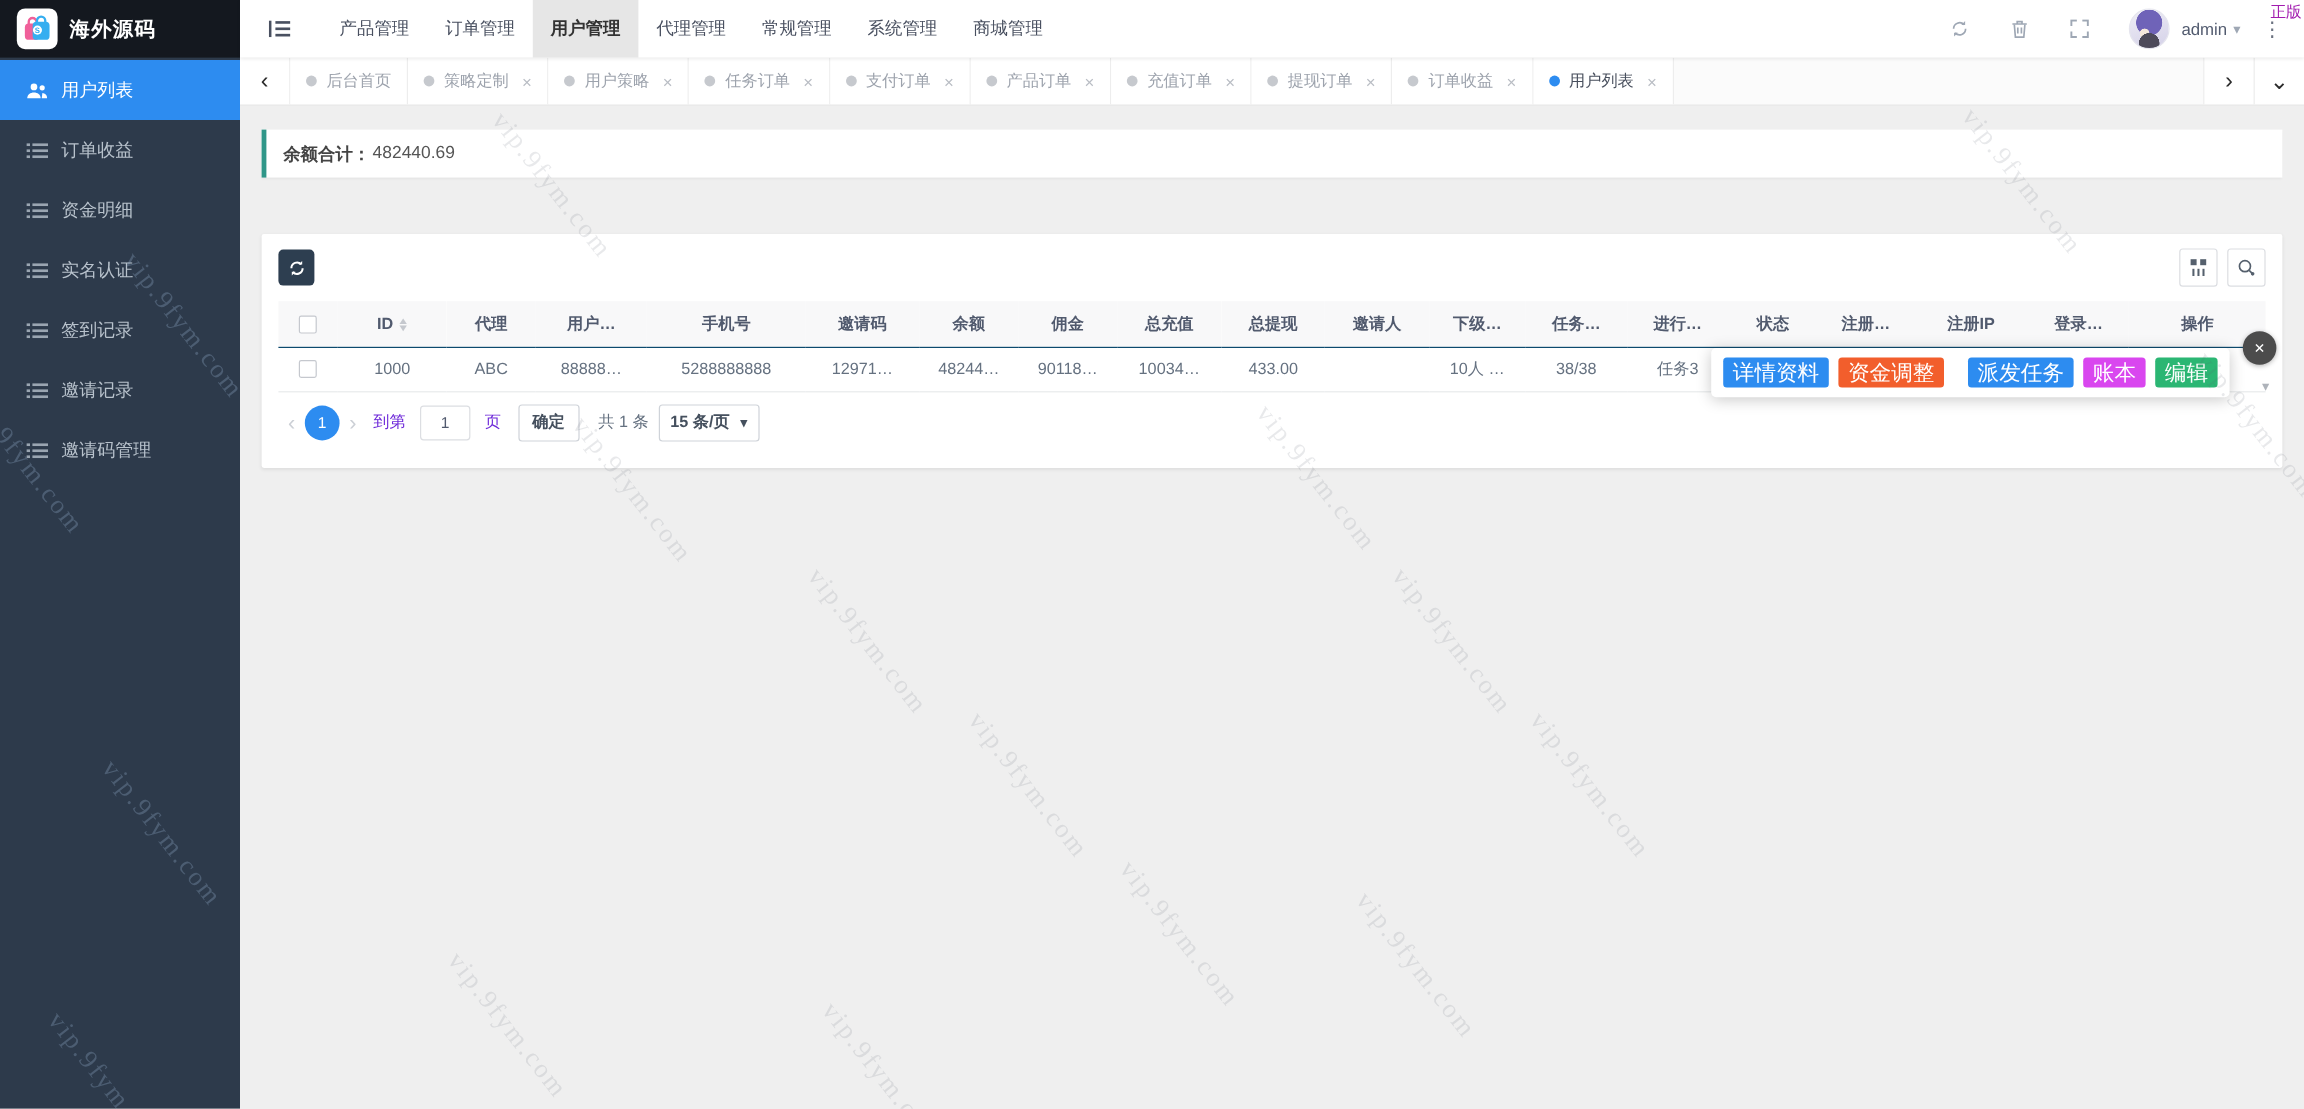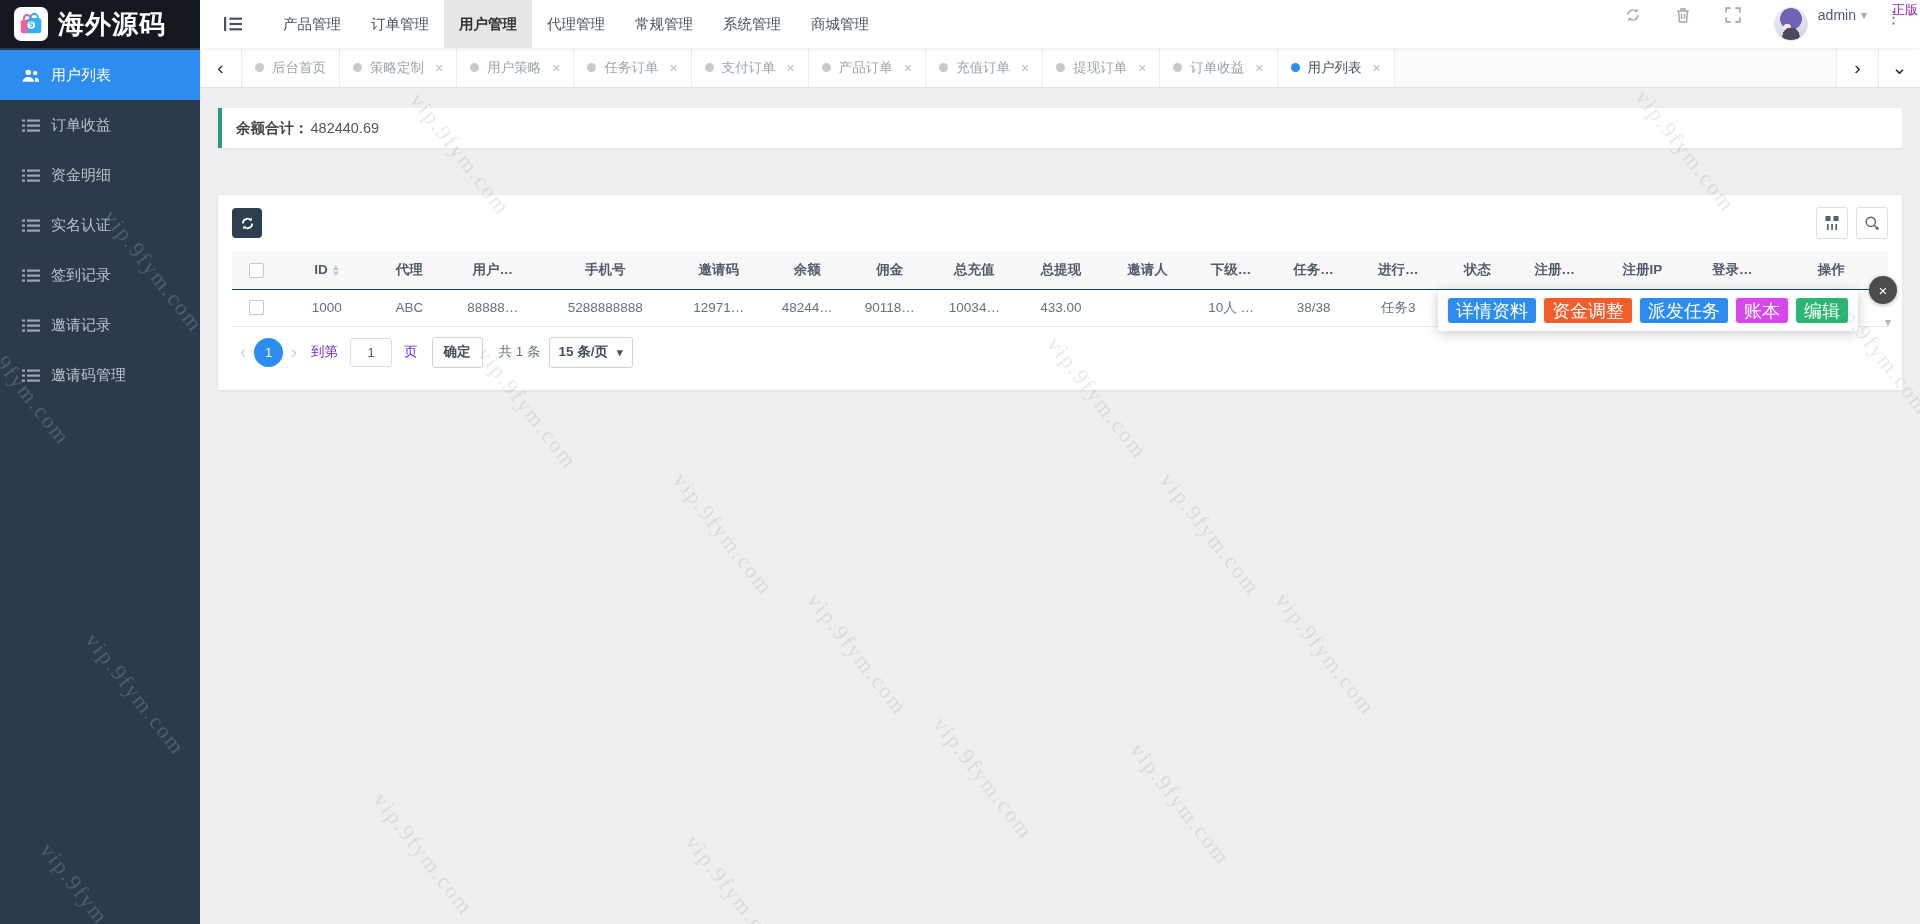--- a/index.html
+++ b/index.html
@@ -4,38 +4,38 @@
 <style>
   * { margin:0; padding:0; box-sizing:border-box; }
   html,body { width:1920px; height:924px; overflow:hidden; background:#efefef;
     font-family:"Liberation Sans", sans-serif; }
   .app { position:relative; width:1920px; height:924px; display:flex; overflow:hidden; }
 
   
   .sidebar { width:200px; height:100%; background:#2d3a4b; flex-shrink:0; position:relative; z-index:3; }
   .logo { height:48px; background:#14181f; display:flex; align-items:center; padding-left:14px; gap:10px; }
   .logo-badge { width:34px; height:34px; background:#fff; border-radius:7px; display:flex; align-items:center; justify-content:center; }
-  .logo-title { color:#ffffff; font-size:26px; font-weight:bold; letter-spacing:1px; }
+  .logo-title { color:#ffffff; font-size:17px; font-weight:bold; letter-spacing:1px; }
   .side-menu { padding-top:2px; }
   .side-item { height:50px; display:flex; align-items:center; gap:11px; padding-left:22px;
     color:#b8c2cc; font-size:15px; cursor:pointer; }
   .side-item svg { width:18px; height:15px; fill:#9aa5b1; flex-shrink:0; }
   .side-item.active { background:#2d8cf0; color:#fff; }
   .side-item.active svg { fill:#fff; }
 
   
   .main { flex:1; display:flex; flex-direction:column; background:#efefef; min-width:0; }
   .topbar { height:48px; background:#fff; display:flex; align-items:center;
     box-shadow:0 1px 3px rgba(0,0,0,0.08); position:relative; z-index:4; }
   .collapse-btn { margin-left:24px; margin-right:26px; color:#495060; display:flex; align-items:center; cursor:pointer; }
   .collapse-btn svg { width:18px; height:14px; fill:#495060; }
   .nav-items { display:flex; height:48px; }
   .nav-item { padding:0 15px; line-height:48px; font-size:14.5px; color:#495060; cursor:pointer; white-space:nowrap; }
   .nav-item.active { background:#e6e6e6; font-weight:bold; color:#333; }
-  .topbar-right { margin-left:auto; display:flex; align-items:flex-start; margin-right:14px; }
+  .topbar-right { margin-left:auto; display:flex; align-items:center; margin-right:14px; }
   .top-icon { width:22px; display:flex; justify-content:center; color:#9ea7b4; margin:0 14px; cursor:pointer; }
   .top-icon svg { width:16px; height:16px; stroke:#9ea7b4; fill:none; stroke-width:1.4; }
   .avatar { width:34px; height:34px; border-radius:50%; margin:0 10px 0 16px; cursor:pointer;
     background:
       radial-gradient(circle at 50% 88%, #4d4a5a 0 26%, transparent 27%),
       radial-gradient(circle at 38% 62%, #f4e7dc 0 14%, transparent 15%),
       radial-gradient(circle at 50% 34%, #6f63b8 0 40%, transparent 42%),
       linear-gradient(160deg,#efeef6,#d4d1e8);
     border:1px solid #e5e5ee; }
   .admin-name { font-size:14px; color:#515a6e; cursor:pointer; display:flex; align-items:center; gap:5px; }
@@ -429,21 +429,21 @@
               <td></td>
               <td></td>
               <td></td>
             </tr>
           </tbody>
         </table>
 
         <div class="popover">
           <button class="action-btn" style="background: rgb(45, 140, 240);">详情资料</button>
           <button class="action-btn" style="background: rgb(242, 94, 44);">资金调整</button>
-          <button class="action-btn" style="background: rgb(45, 140, 240);">派发任务</button>
+          <button class="action-btn" style="background: rgb(45, 140, 240); margin-left: 12px;">派发任务</button>
           <button class="action-btn" style="background: #d946ef;">账本</button>
           <button class="action-btn" style="background: rgb(43, 182, 115);">编辑</button>
         </div>
         <span class="popover-close">×</span>
         <span class="popover-caret">▾</span>
 
         <div class="pagination">
           <span class="pg-arrow">‹</span>
           <span class="pg-num">1</span>
           <span class="pg-arrow">›</span>

